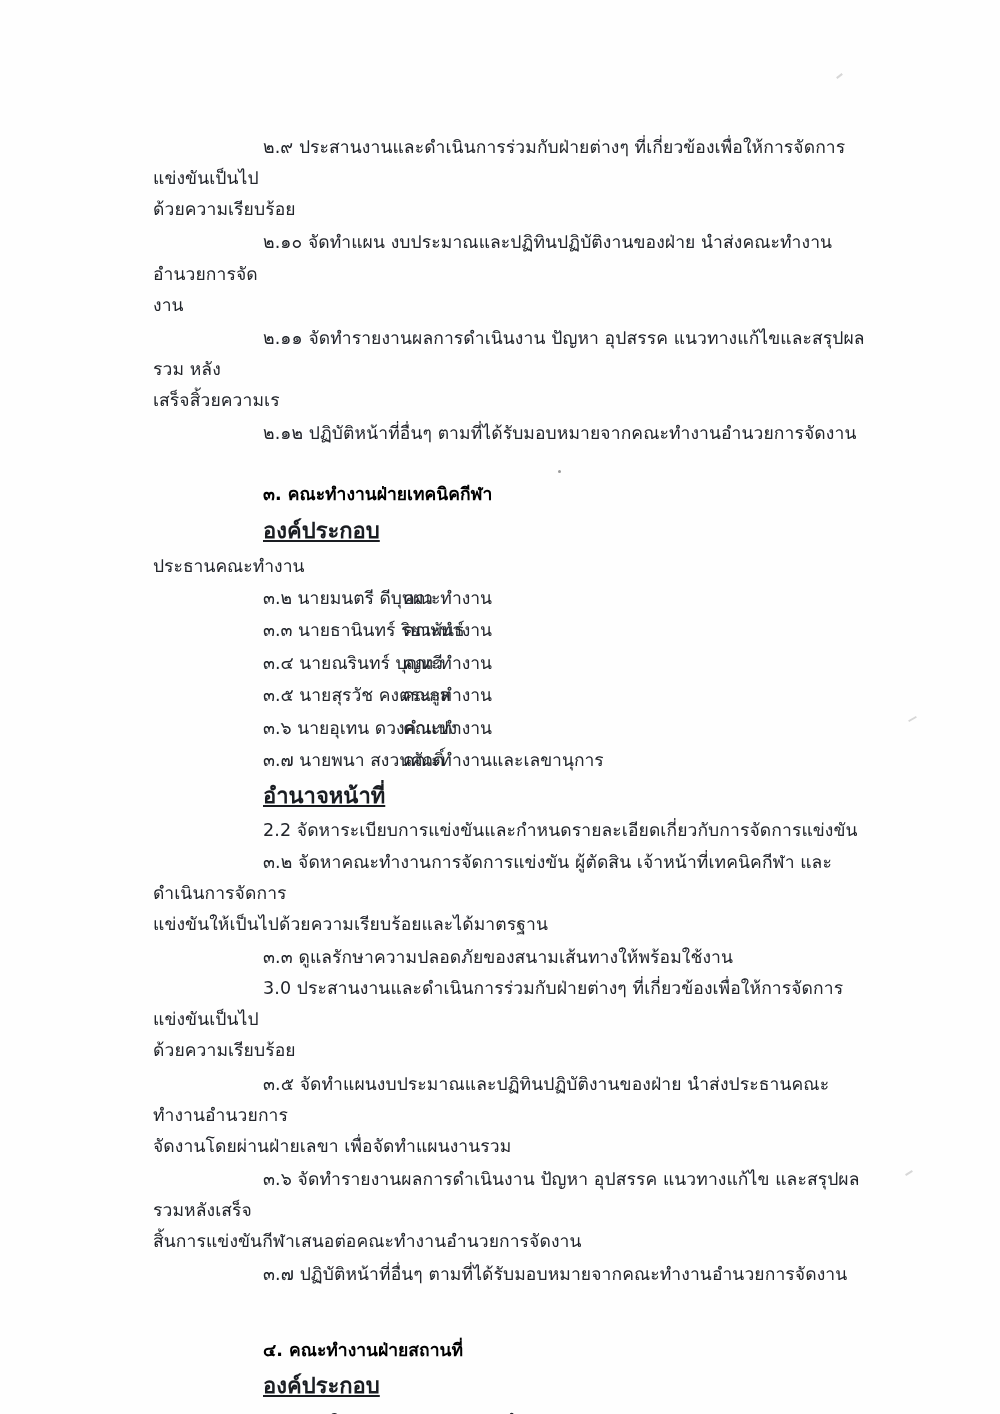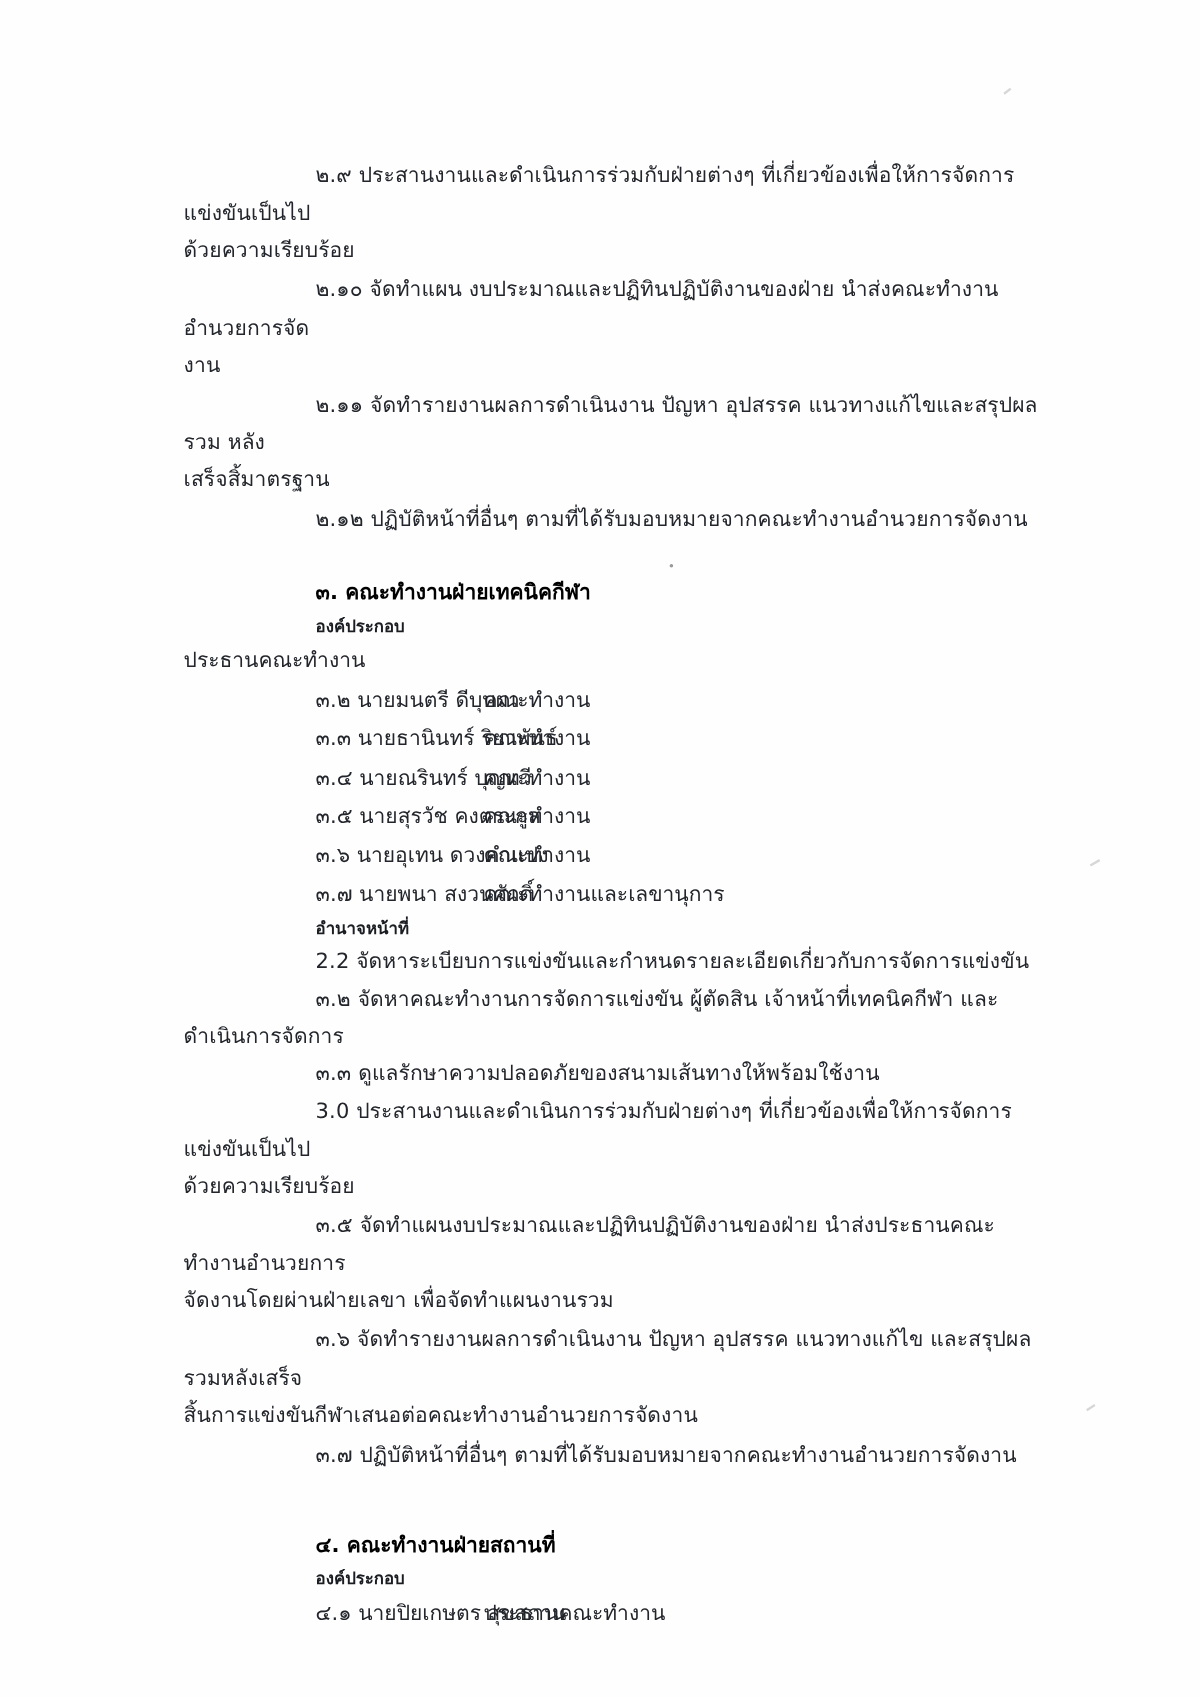--- a/index.html
+++ b/index.html
@@ -48,24 +48,25 @@
 
   .heading {
     font-size: 17.5px;
     line-height: 1.78;
     text-indent: 110px;
     font-weight: bold;
     color: #000000;
     margin-bottom: 0;
   }
   .subheading {
-    font-size: 14px;
+    font-size: 22px;
     line-height: 1.78;
     text-indent: 110px;
     font-weight: bold;
+    text-decoration: underline;
     color: #1a1d22;
     margin-bottom: 0;
   }
   .roster {
     margin: 0;
     padding: 0;
   }
   .roster-row {
     display: flex;
     font-size: 17.5px;
@@ -106,21 +107,21 @@
   <div class="speck s2"></div>
   <div class="speck s3"></div>
 
   <div class="content" id="doc-content">
     <div class="stray-dot d1"></div>
   <p class="para tight">๒.๙ ประสานงานและดำเนินการร่วมกับฝ่ายต่างๆ ที่เกี่ยวข้องเพื่อให้การจัดการแข่งขันเป็นไป</p>
       <p class="para cont">ด้วยความเรียบร้อย</p>
       <p class="para tight">๒.๑๐ จัดทำแผน งบประมาณและปฏิทินปฏิบัติงานของฝ่าย นำส่งคณะทำงานอำนวยการจัด</p>
       <p class="para cont">งาน</p>
       <p class="para tight">๒.๑๑ จัดทำรายงานผลการดำเนินงาน ปัญหา อุปสรรค แนวทางแก้ไขและสรุปผลรวม หลัง</p>
-      <p class="para cont">เสร็จสิ้มาตรฐาน</p>
+      <p class="para cont">เสร็จสิ้วยความเร</p>
       <p class="para tight">๒.๑๒ ปฏิบัติหน้าที่อื่นๆ ตามที่ได้รับมอบหมายจากคณะทำงานอำนวยการจัดงาน</p>
       <div class="spacer-md"></div>
       <p class="heading">๓. คณะทำงานฝ่ายเทคนิคกีฬา</p>
       <p class="subheading">องค์ประกอบ</p>
       <div class="roster">
         <div class="roster-row">
           <span class="r-role">ประธานคณะทำงาน</span>
         </div>
         <div class="roster-row">
           <span class="r-name">๓.๒ นายมนตรี  ดีบุบผา</span>
@@ -143,20 +144,21 @@
           <span class="r-role">คณะทำงาน</span>
         </div>
         <div class="roster-row">
           <span class="r-name">๓.๗ นายพนา  สงวนศักดิ์</span>
           <span class="r-role">คณะทำงานและเลขานุการ</span>
         </div>
       </div>
       <p class="subheading">อำนาจหน้าที่</p>
       <p class="para tight">2.2 จัดหาระเบียบการแข่งขันและกำหนดรายละเอียดเกี่ยวกับการจัดการแข่งขัน</p>
       <p class="para tight">๓.๒ จัดหาคณะทำงานการจัดการแข่งขัน ผู้ตัดสิน เจ้าหน้าที่เทคนิคกีฬา และดำเนินการจัดการ</p>
+      <p class="para cont">แข่งขันให้เป็นไปด้วยความเรียบร้อยและได้มาตรฐาน</p>
       <p class="para tight">๓.๓ ดูแลรักษาความปลอดภัยของสนามเส้นทางให้พร้อมใช้งาน</p>
       <p class="para tight">3.0 ประสานงานและดำเนินการร่วมกับฝ่ายต่างๆ ที่เกี่ยวข้องเพื่อให้การจัดการแข่งขันเป็นไป</p>
       <p class="para cont">ด้วยความเรียบร้อย</p>
       <p class="para tight">๓.๕ จัดทำแผนงบประมาณและปฏิทินปฏิบัติงานของฝ่าย นำส่งประธานคณะทำงานอำนวยการ</p>
       <p class="para cont">จัดงานโดยผ่านฝ่ายเลขา เพื่อจัดทำแผนงานรวม</p>
       <p class="para tight">๓.๖ จัดทำรายงานผลการดำเนินงาน ปัญหา อุปสรรค แนวทางแก้ไข และสรุปผลรวมหลังเสร็จ</p>
       <p class="para cont">สิ้นการแข่งขันกีฬาเสนอต่อคณะทำงานอำนวยการจัดงาน</p>
       <p class="para tight">๓.๗ ปฏิบัติหน้าที่อื่นๆ ตามที่ได้รับมอบหมายจากคณะทำงานอำนวยการจัดงาน</p>
       <div class="spacer-lg"></div>
       <p class="heading">๔. คณะทำงานฝ่ายสถานที่</p>

